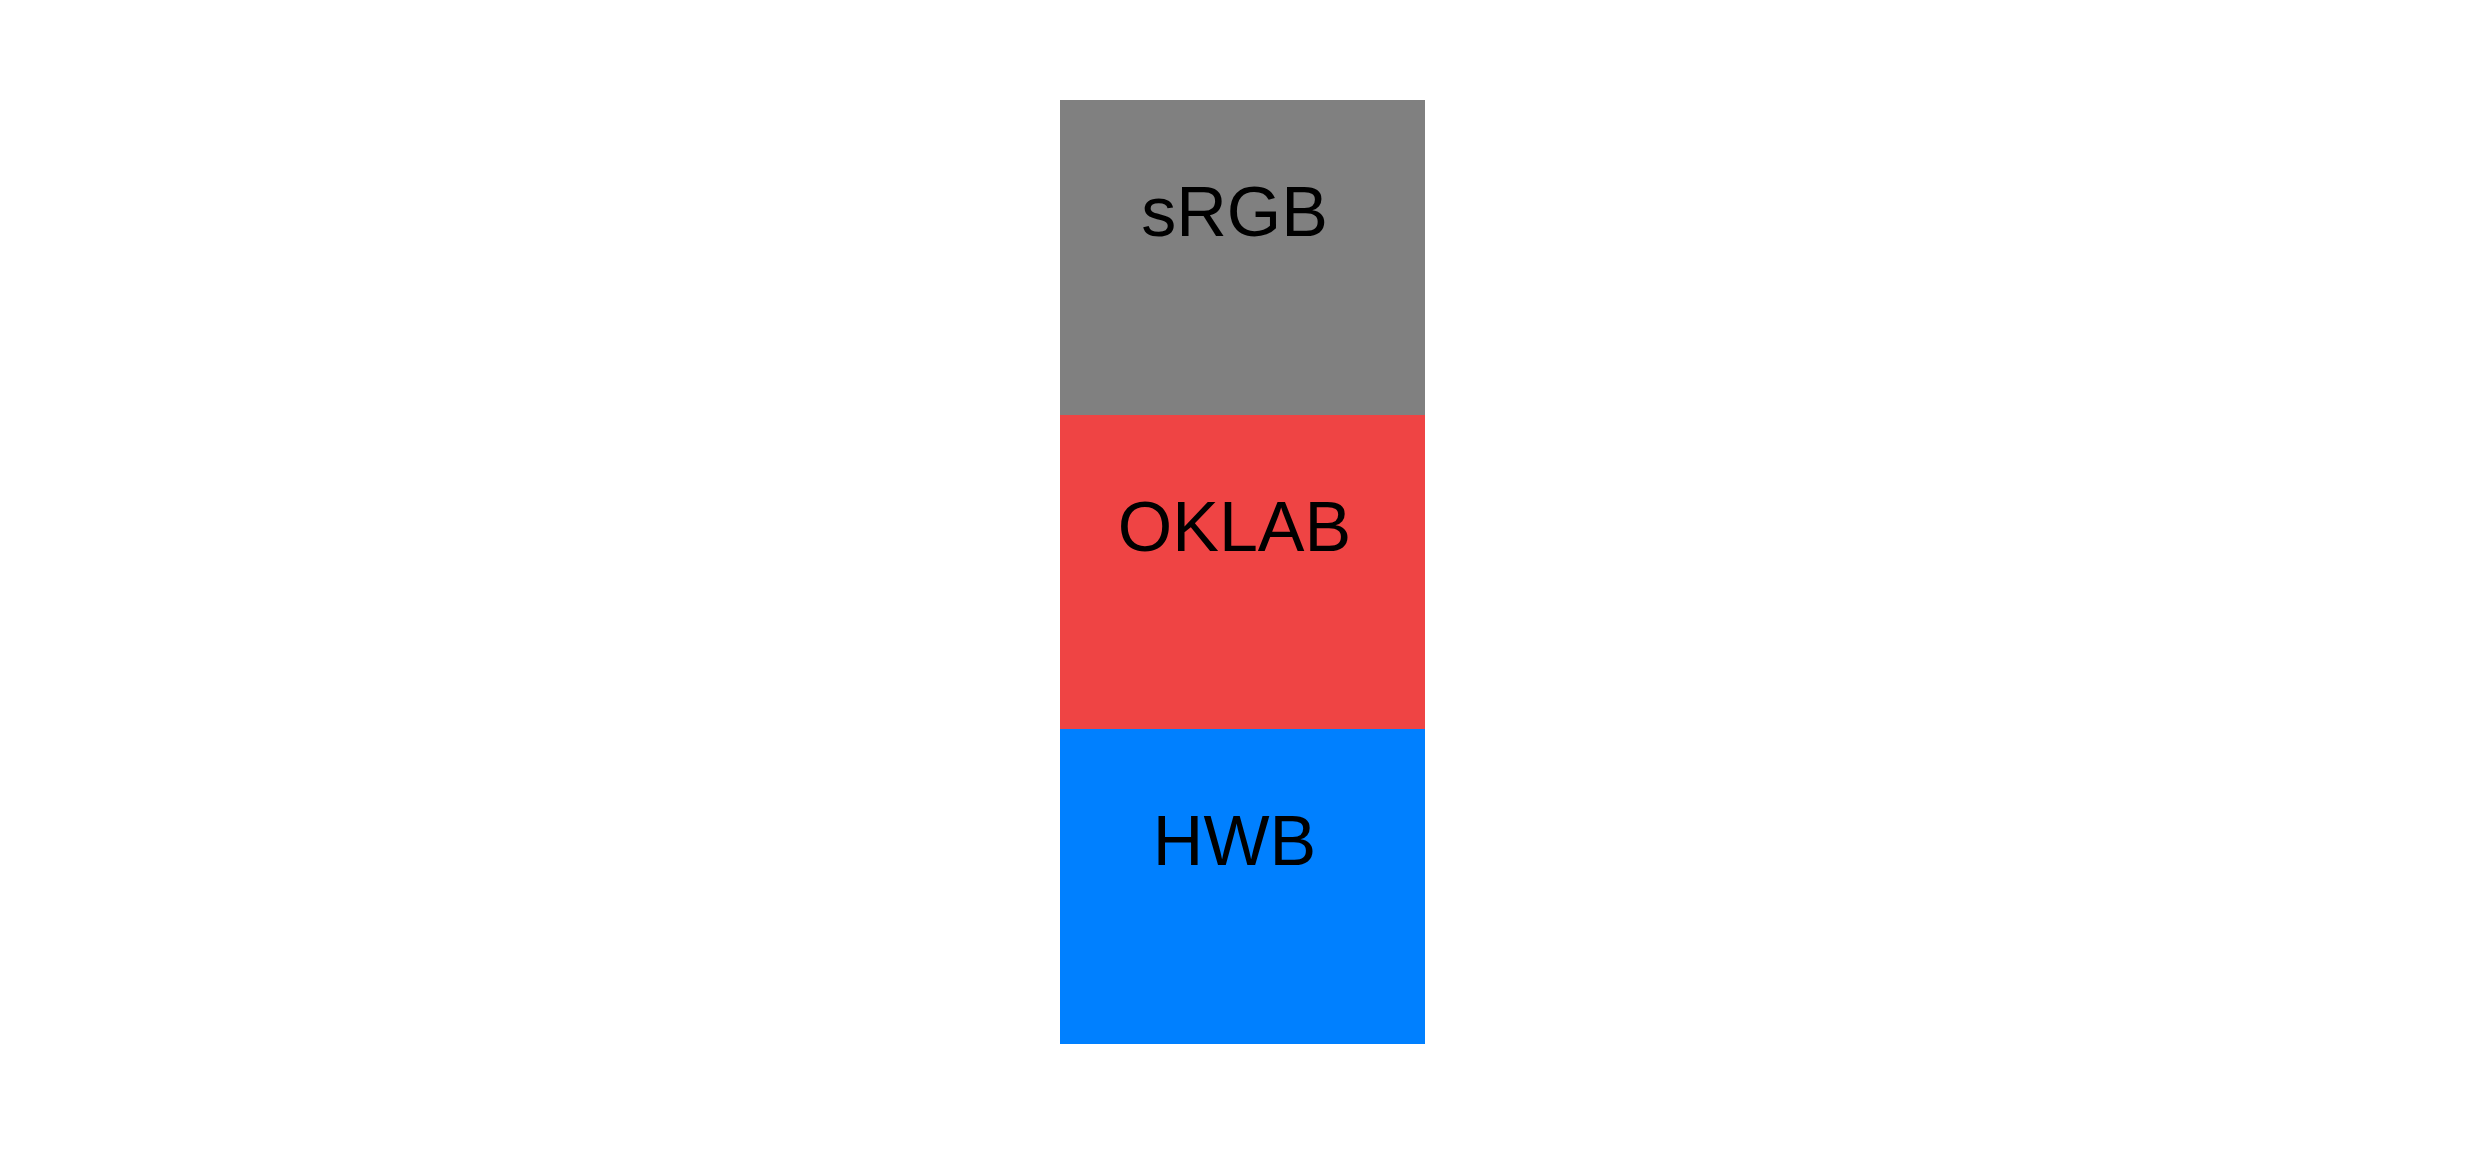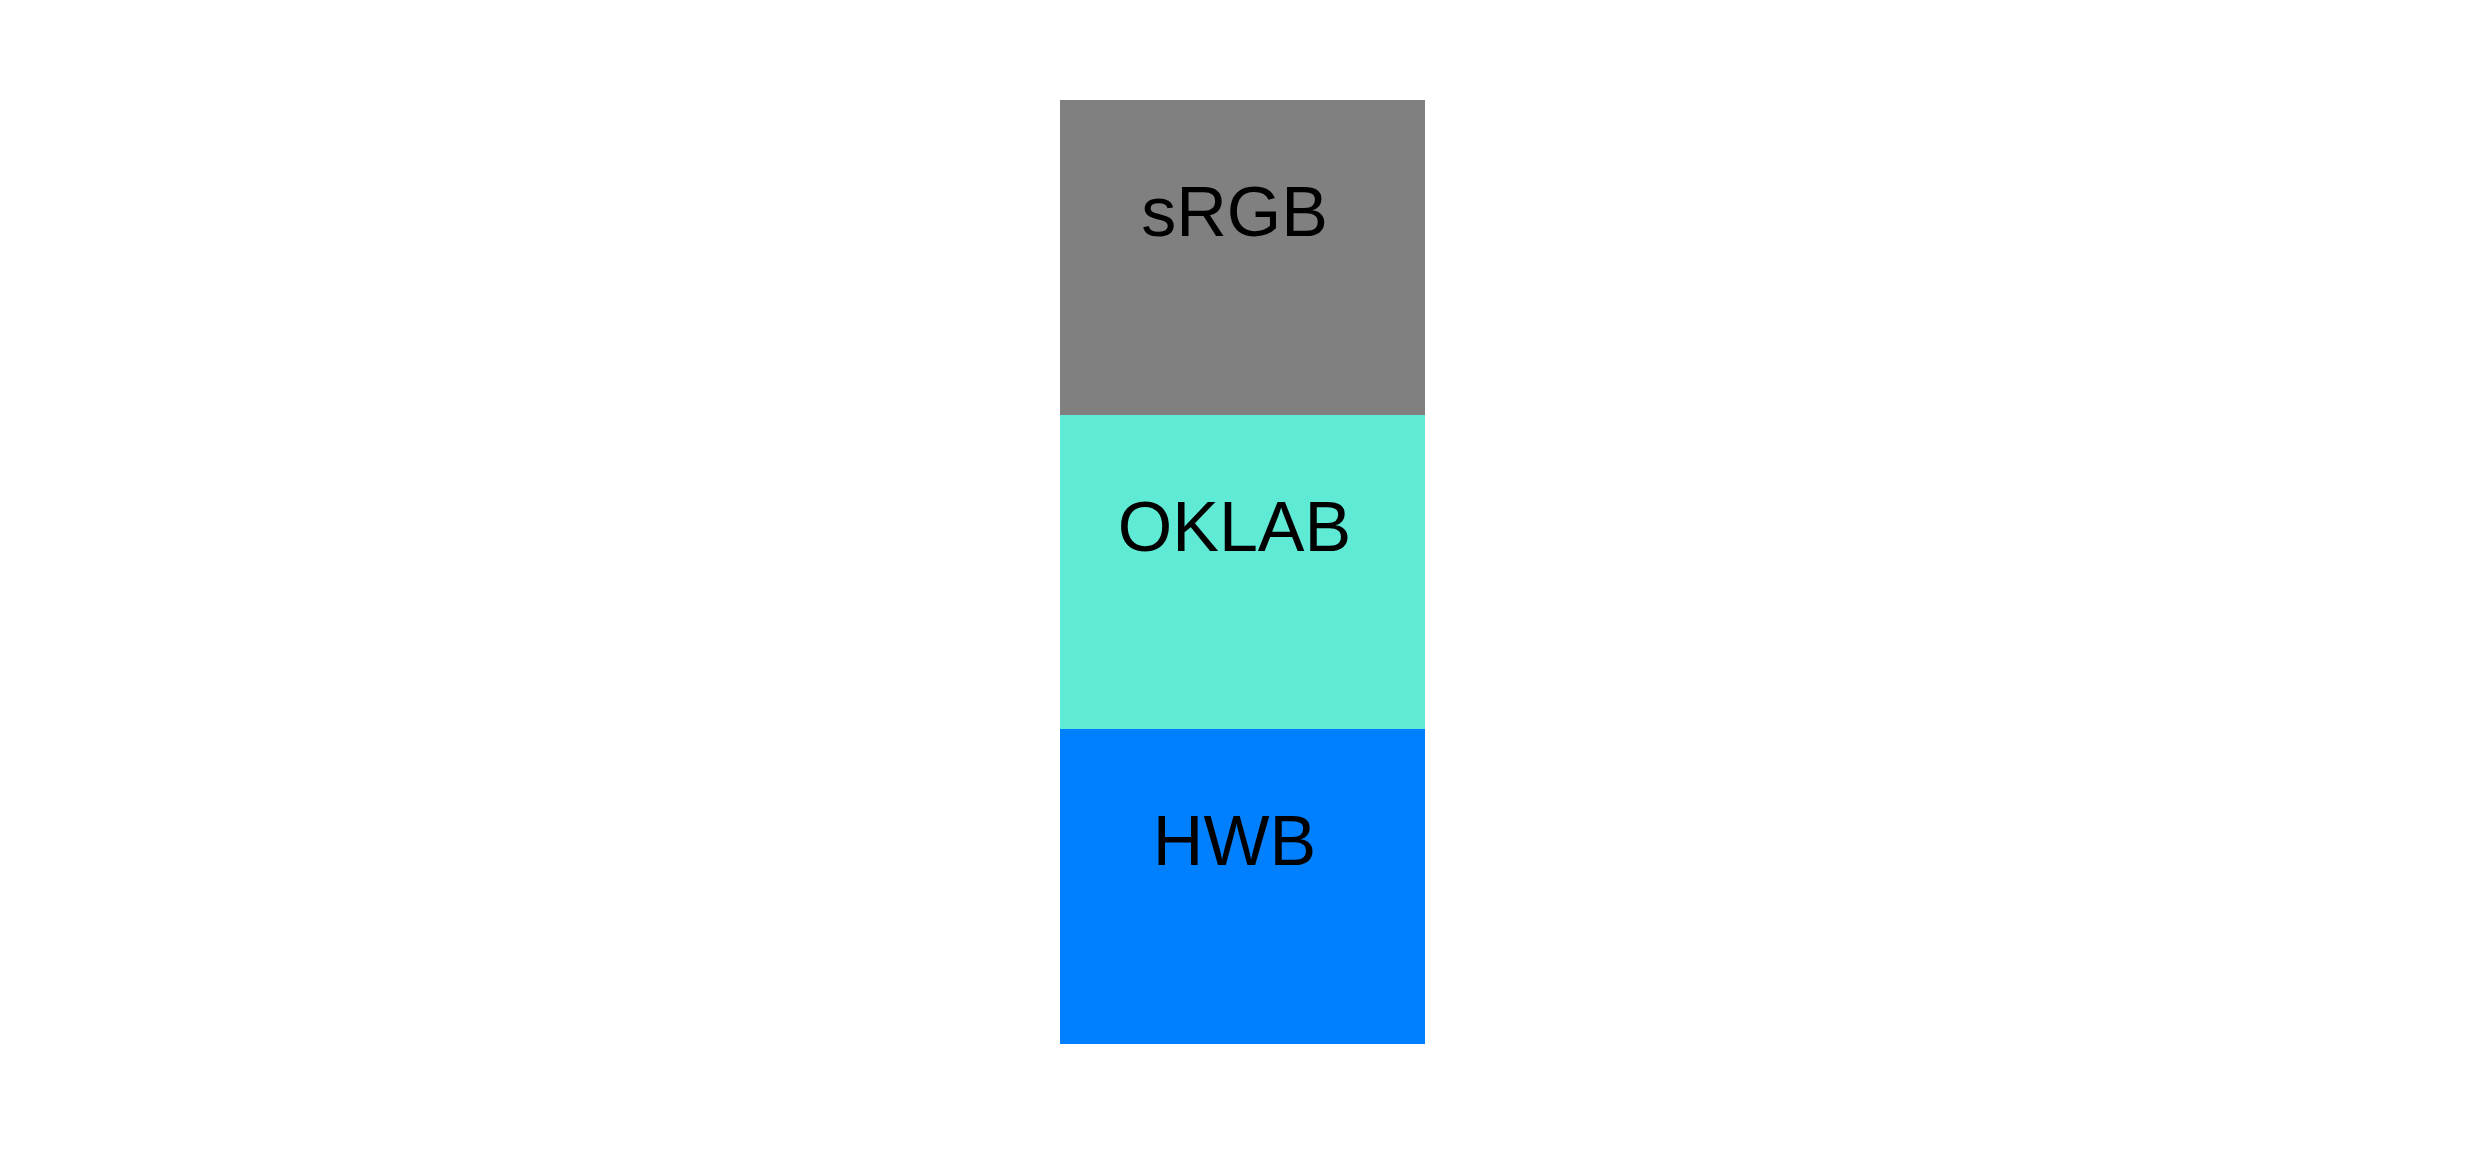--- a/index.html
+++ b/index.html
@@ -62,21 +62,21 @@
 <body style="background-color: rgb(255, 255, 255); width: 2482px; height: 1150px;">
 
 <div class="stage">
 
   <div class="swatch-column" style="left: 1060px; top: 100px; width: 365px; height: 944px;">
 
     <div class="swatch-band" style="background-color: rgb(128, 128, 128);">
       <span class="swatch-label" style="font-size: 70px; color: rgb(0, 0, 0);">sRGB</span>
     </div>
 
-    <div class="swatch-band" style="background-color: #5eead4;">
+    <div class="swatch-band" style="background-color: #ef4444;">
       <span class="swatch-label" style="font-size: 70px; color: rgb(0, 0, 0);">OKLAB</span>
     </div>
 
 
     <div class="swatch-band" style="background-color: rgb(0, 128, 255); text-decoration: underline;">
       <span class="swatch-label" style="font-size: 70px; color: rgb(0, 0, 0);">HWB</span>
     </div>
 
   </div>
 

